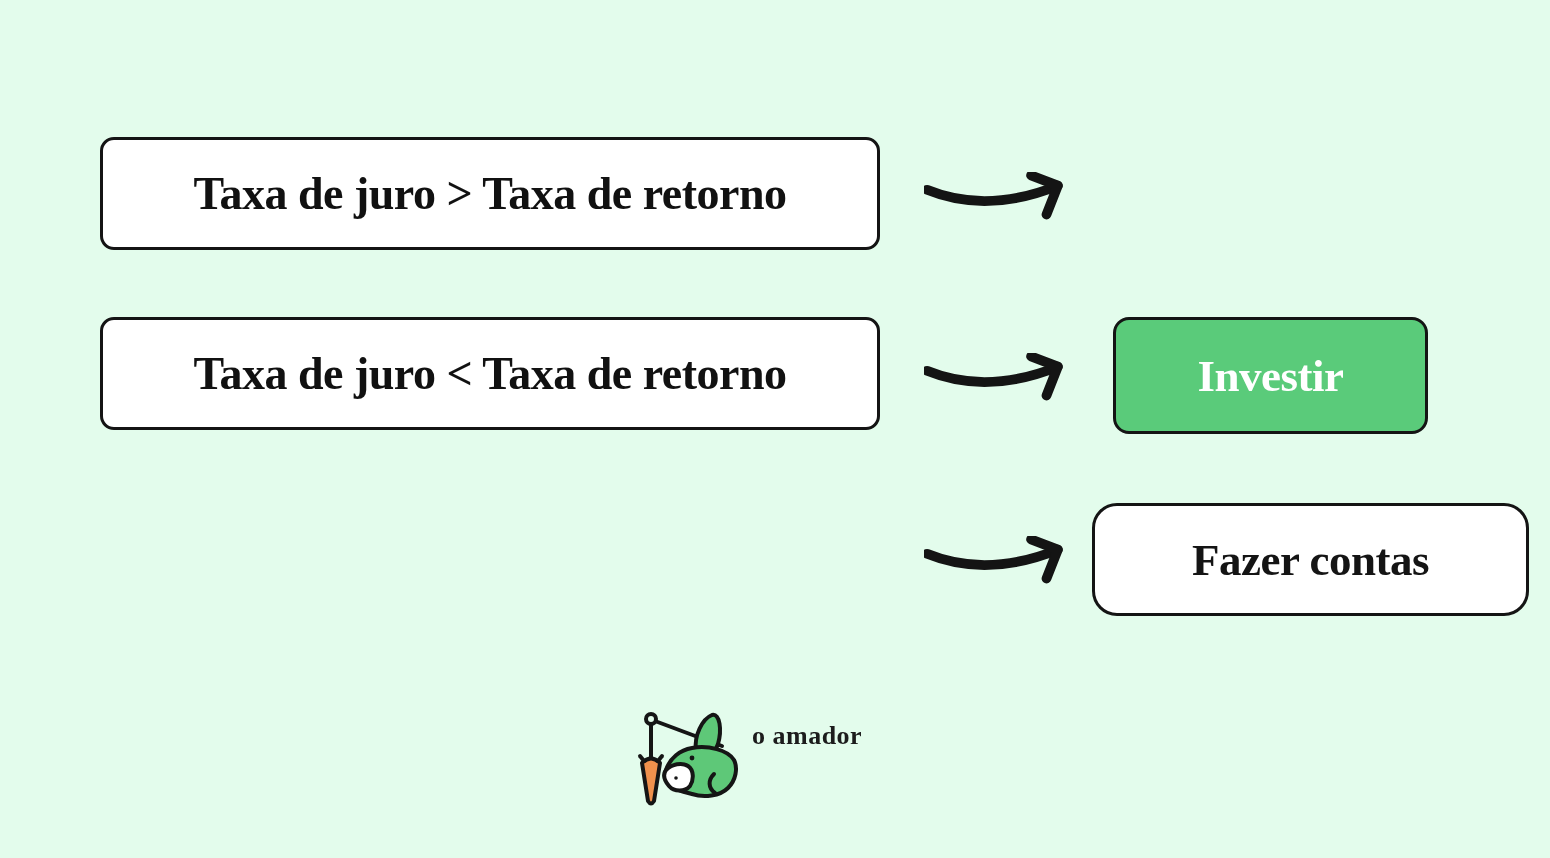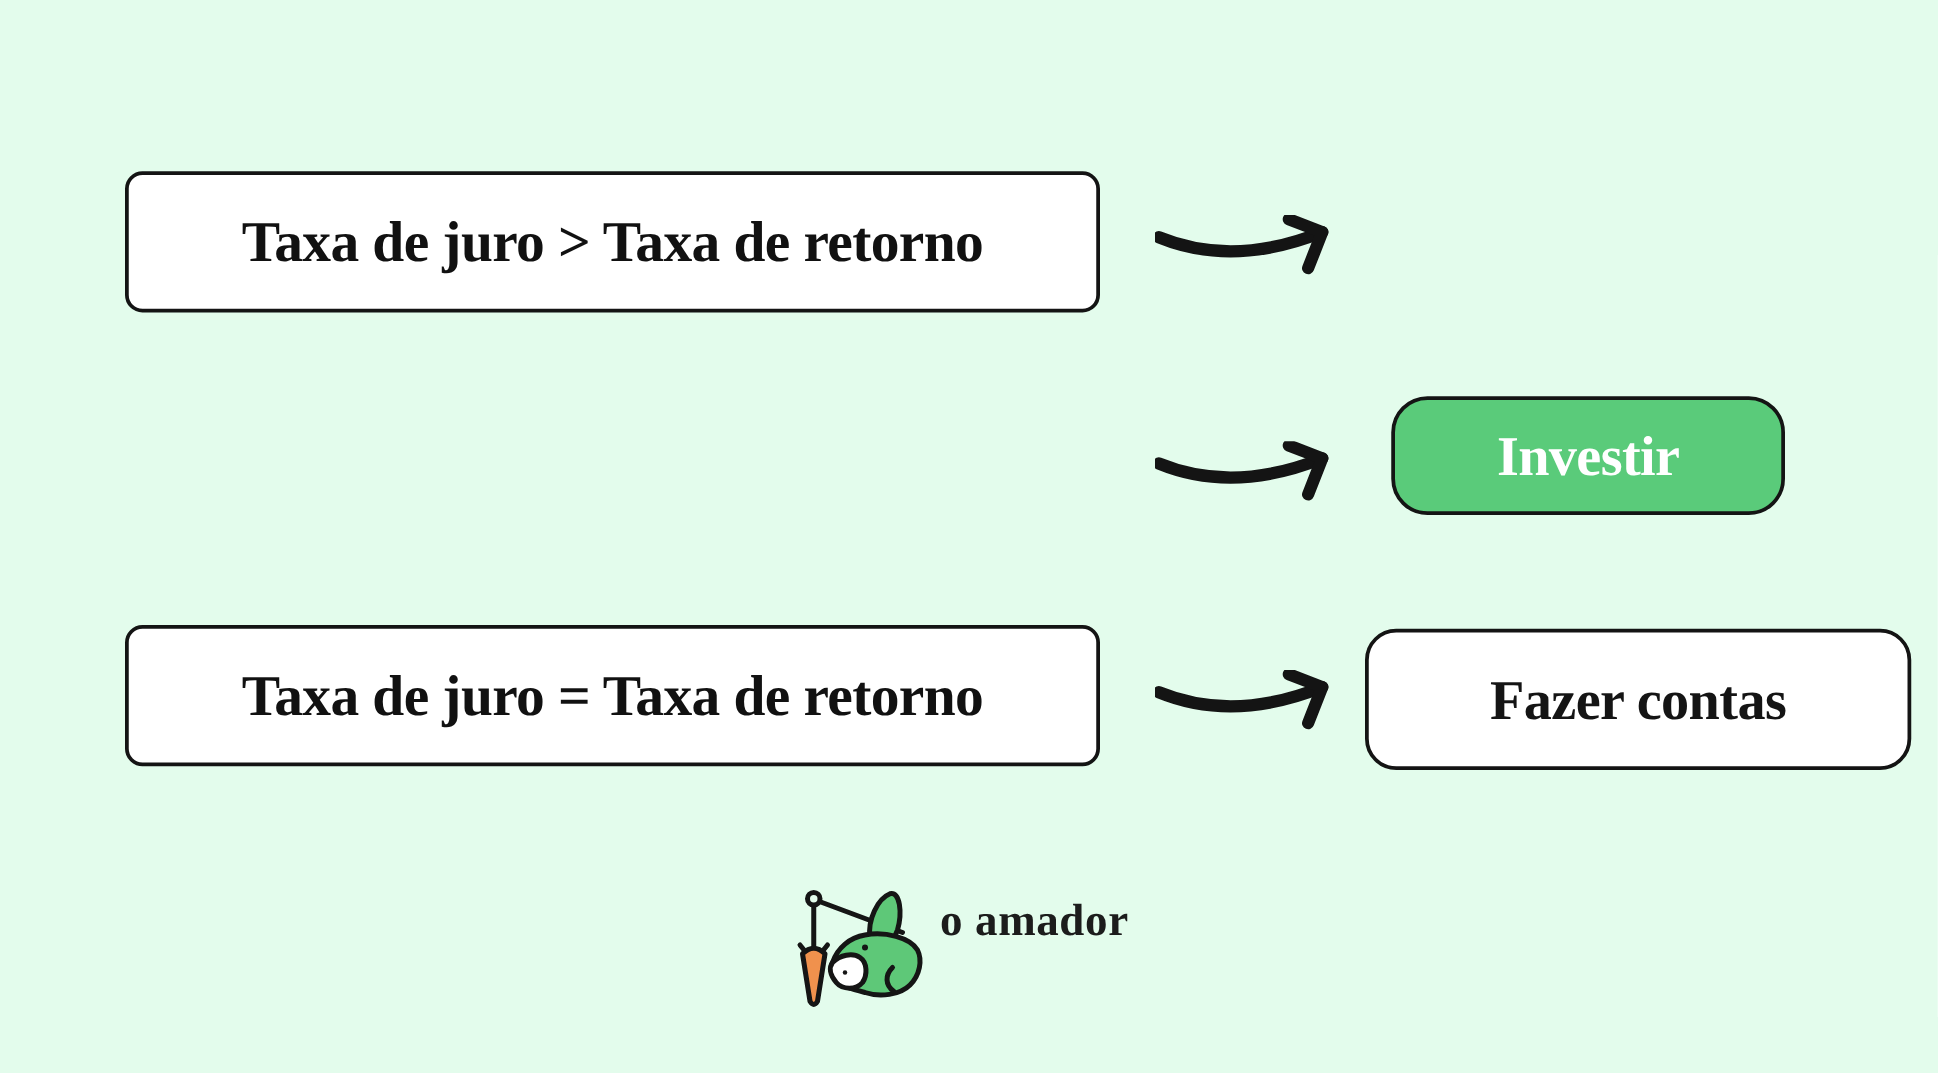--- a/index.html
+++ b/index.html
@@ -18,56 +18,56 @@
     box-sizing:border-box;letter-spacing:-0.5px;
   }
   .cond-1{top:137px}.cond-2{top:317px}.cond-3{top:500px}
   .res-box{
     position:absolute;border:3px solid #141414;
     display:flex;align-items:center;justify-content:center;
     font-weight:bold;font-size:45px;box-sizing:border-box;
     letter-spacing:-0.5px;
   }
   .res-1{left:1113px;top:137px;width:315px;height:113px;border-radius:16px;}
-  .res-2{left:1113px;top:317px;width:315px;height:95px;border-radius:29px;}
+  .res-2{left:1113px;top:317px;width:315px;height:117px;border-radius:16px;}
   .res-3{left:1092px;top:503px;width:437px;height:113px;border-radius:25px;}
   .arrow{position:absolute;left:924px;width:140px;height:50px;}
   .arrow-1{top:172px}.arrow-2{top:353px}.arrow-3{top:536px}
   .logo{position:absolute;left:630px;top:702px;display:flex;align-items:flex-start;}
   .logo-icon{width:115px;height:108px;flex:0 0 auto;}
   .logo-text{
     margin-left:7px;padding-top:16px;
-    font-weight:bold;font-size:36px;line-height:36px;color:#1c1c1c;
+    font-weight:bold;font-size:26px;line-height:36px;color:#1c1c1c;
     letter-spacing:0.5px;
   }
 </style>
 </head>
 <body>
 
 <div class="canvas" style="background: rgb(227, 252, 236);">
 
   <div class="cond-box cond-1">
     <span>Taxa de juro &gt; Taxa de retorno</span>
   </div>
   <svg class="arrow arrow-1" viewBox="0 0 136 48">
     <path d="M3 17 C 42 33, 85 31, 130 13" fill="none" stroke="#141414" stroke-width="9.5" stroke-linecap="round"></path>
     <path d="M104 3 L130 13 L119 41" fill="none" stroke="#141414" stroke-width="9.5" stroke-linecap="round" stroke-linejoin="round"></path>
   </svg>
 
+  <div class="cond-box cond-2">
+    <span>Taxa de juro &lt; Taxa de retorno</span>
+  </div>
   <svg class="arrow arrow-2" viewBox="0 0 136 48">
     <path d="M3 17 C 42 33, 85 31, 130 13" fill="none" stroke="#141414" stroke-width="9.5" stroke-linecap="round"></path>
     <path d="M104 3 L130 13 L119 41" fill="none" stroke="#141414" stroke-width="9.5" stroke-linecap="round" stroke-linejoin="round"></path>
   </svg>
   <div class="res-box res-2" style="background-color: rgb(90, 203, 122); color: rgb(255, 255, 255);">
     <span>Investir</span>
   </div>
 
-  <div class="cond-box cond-3">
-    <span>Taxa de juro = Taxa de retorno</span>
-  </div>
   <svg class="arrow arrow-3" viewBox="0 0 136 48">
     <path d="M3 17 C 42 33, 85 31, 130 13" fill="none" stroke="#141414" stroke-width="9.5" stroke-linecap="round"></path>
     <path d="M104 3 L130 13 L119 41" fill="none" stroke="#141414" stroke-width="9.5" stroke-linecap="round" stroke-linejoin="round"></path>
   </svg>
   <div class="res-box res-3" style="background-color: rgb(255, 255, 255); color: rgb(20, 20, 20);">
     <span>Fazer contas</span>
   </div>
 
   <div class="logo">
     <svg class="logo-icon" viewBox="0 0 115 108">

